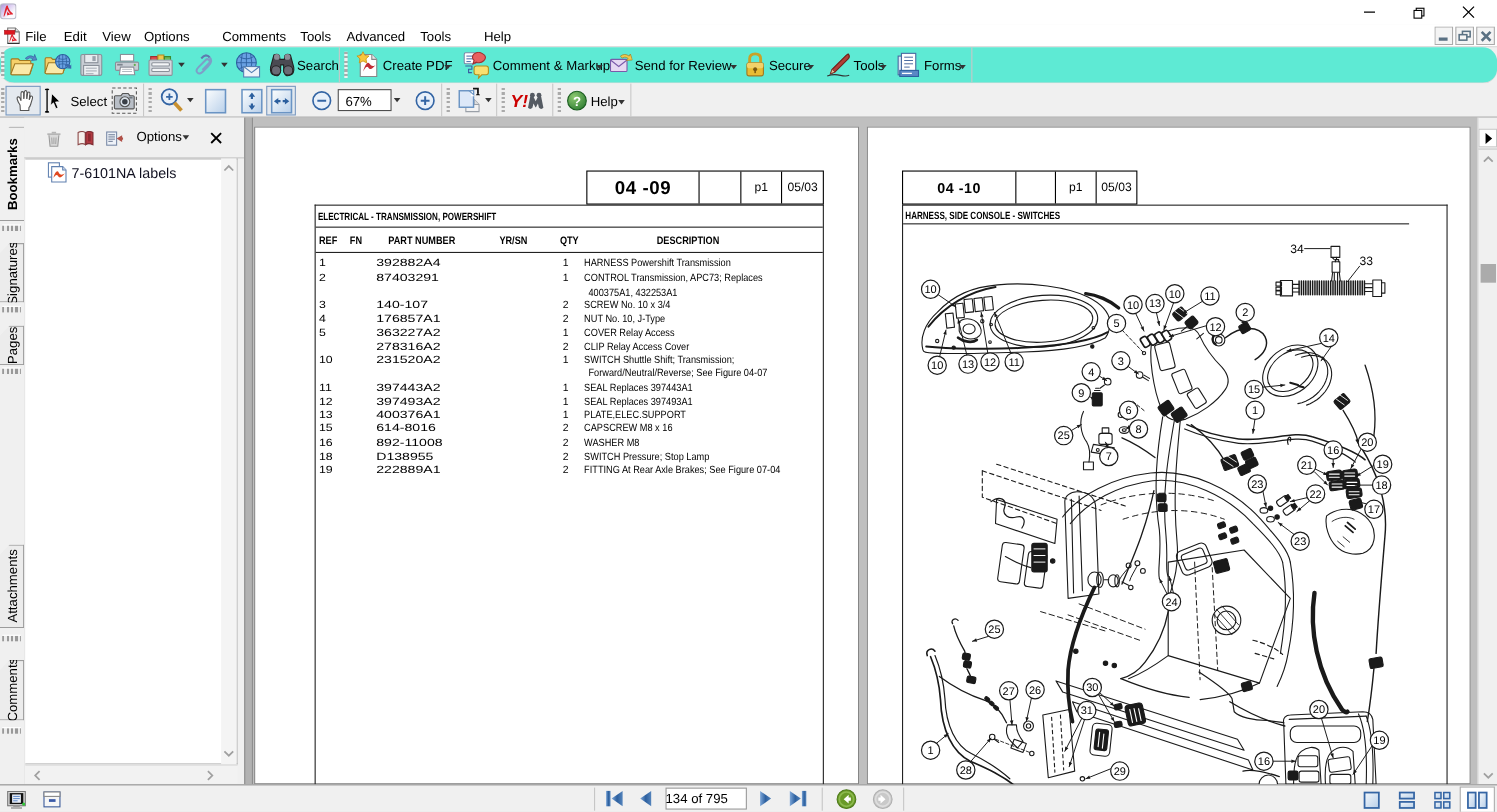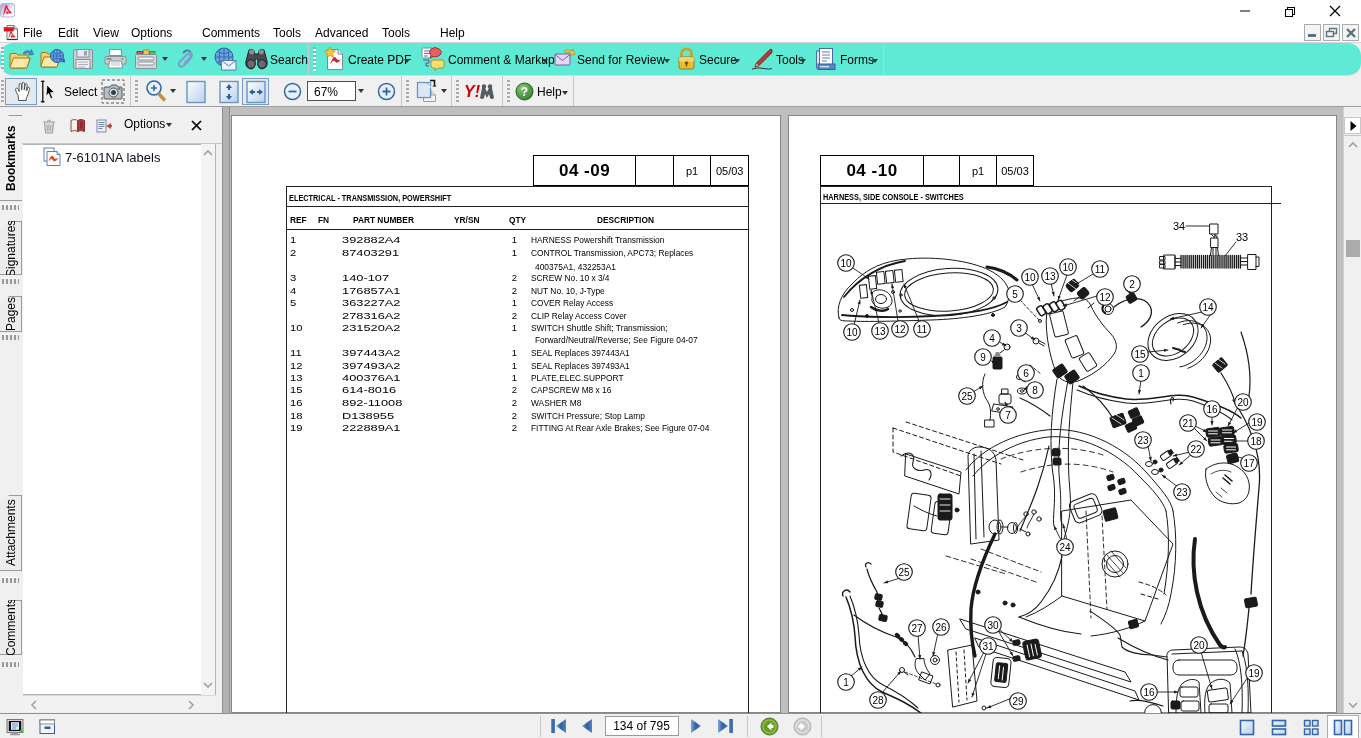--- a/index.html
+++ b/index.html
@@ -515,26 +515,26 @@
               <s1>19</s1>
               <s2>222889A1</s2>
               <s3>2</s3>
               <s4>FITTING At Rear Axle Brakes; See Figure 07-04</s4>
             </div>
         </div>
       </div>
     </div>
     <div class="abs" id="page2">
       <div class="hdrbox" style="left:31px;top:39px;width:214px;height:31px">
-        <div style="width:102px;font-weight:bold;font-size:17px;letter-spacing:0.5px">04 -10</div>
+        <div style="width:102px;font-weight:bold;font-size:13px;letter-spacing:0.5px">04 -10</div>
         <div style="width:36px"></div>
         <div style="width:37px;font-size:11px">p1</div>
         <div style="width:37px;font-size:11px">05/03</div>
       </div>
-      <div class="abs" style="left:31px;top:70px;width:452px;height:528px;border:1px solid #222;border-bottom:none">
+      <div class="abs" style="left:31px;top:70px;width:496px;height:528px;border:1px solid #222;border-bottom:none">
         <div class="abs" style="left:0;top:0;width:460px;height:17px;border-bottom:1px solid #222">
           <span class="pdftext" style="left:2px;top:4px;font-weight:bold;font-size:9.6px;transform:scaleX(0.765);transform-origin:0 50%">HARNESS, SIDE CONSOLE - SWITCHES</span>
         </div>
         <svg class="abs" id="diagram" style="left:0;top:17px" width="460" height="510" viewBox="0 0 460 510">
 <g fill="none" stroke="#1a1a1a" stroke-width="1" stroke-linecap="round" stroke-linejoin="round">
 <g>
 <rect x="343" y="51" width="11" height="14" fill="#fff"></rect>
 <rect x="339" y="52.5" width="5" height="3.5"></rect>
                 <rect x="339" y="57" width="5" height="3"></rect>
                 <rect x="339" y="60.5" width="5" height="3.5"></rect>
@@ -1014,21 +1014,21 @@
     </linearGradient>
       </defs>
     <rect x="2" y="4" width="4" height="14" fill="url(#nb)"></rect>
     <path d="M17 4 L7 11 L17 18 Z" fill="url(#nb)"></path>
     <path d="M43 4 L33 11 L43 18 Z" fill="url(#nb)"></path>
     <rect x="56.5" y="1.5" width="73" height="19" fill="#fff" stroke="#9a9a9a"></rect>
     <path d="M142 4 L152 11 L142 18 Z" fill="url(#nb)"></path>
     <path d="M169 4 L179 11 L169 18 Z" fill="url(#nb)"></path>
     <rect x="180" y="4" width="4" height="14" fill="url(#nb)"></rect>
   </svg>
-  <div class="abs" style="left:605px;top:5px;width:73px;height:18px;font-size:12px;text-align:center">134 of 795</div>
+  <div class="abs" style="left:605px;top:5px;width:73px;height:18px;font-size:12px;text-align:left">134 of 795</div>
   <div class="abs" style="left:747px;top:2px;width:1px;height:21px;background:#c6c6c6"></div>
   <svg class="abs" style="left:760px;top:3px" width="52" height="19" viewBox="0 0 52 19">
     <circle cx="9.5" cy="9.5" r="8.5" fill="#6a9a28" stroke="#4e7a1a"></circle>
     <circle cx="9.5" cy="9.5" r="6.5" fill="none" stroke="#8cba4e" stroke-width="1.5"></circle>
     <path d="M11.5 5.5 L7 9.5 L11.5 13.5 L11.5 11 L13.5 11 L13.5 8 L11.5 8 Z" fill="#fff"></path>
     <circle cx="42.5" cy="9.5" r="8.5" fill="#c9c9c9" stroke="#b0b0b0"></circle>
     <circle cx="42.5" cy="9.5" r="6.5" fill="none" stroke="#dedede" stroke-width="1.5"></circle>
     <path d="M40.5 5.5 L45 9.5 L40.5 13.5 L40.5 11 L38.5 11 L38.5 8 L40.5 8 Z" fill="#fff"></path>
   </svg>
   <div class="abs" style="left:821px;top:2px;width:1px;height:21px;background:#c6c6c6"></div>

